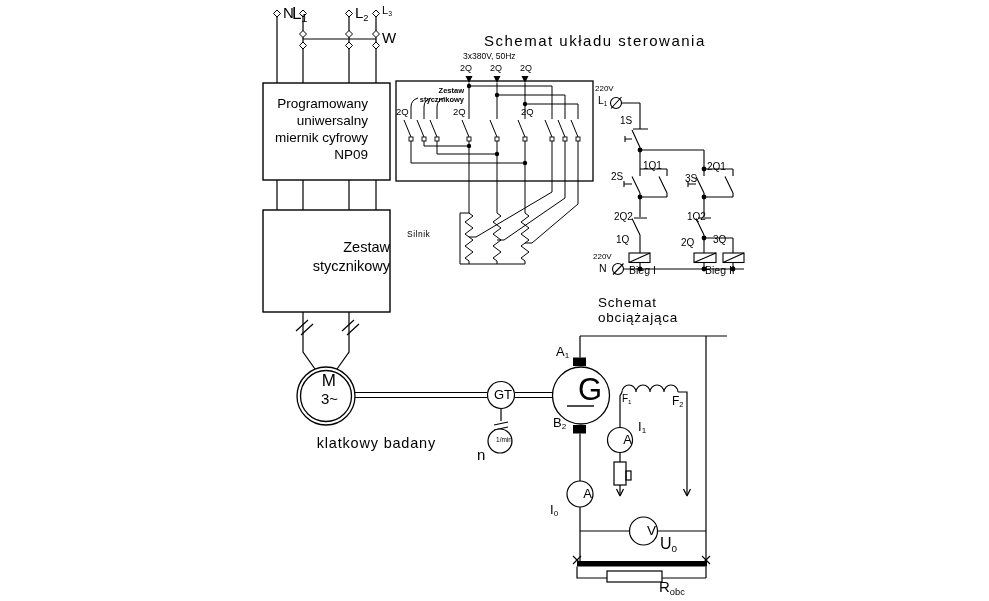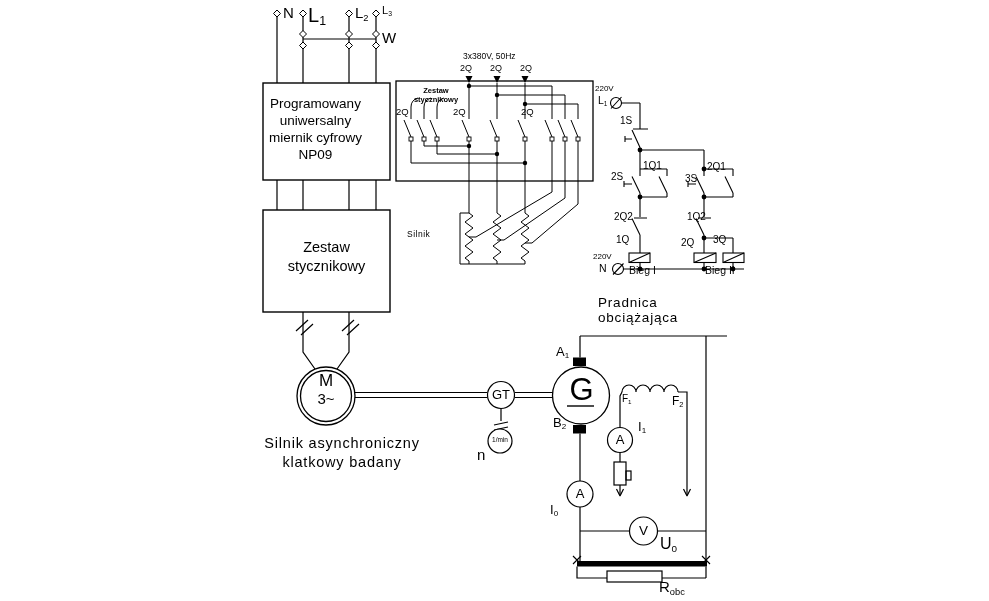--- a/index.html
+++ b/index.html
@@ -2,21 +2,21 @@
 <html><head>
 <meta charset="utf-8">
 <style>
   * { margin:0; padding:0; box-sizing:border-box; }
   body { background:#fff; }
   #root { position:relative; width:989px; height:601px; background:#ffffff; overflow:hidden;
           font-family:"Liberation Sans", sans-serif; color:#000; }
   svg { position:absolute; left:0; top:0; }
   .lbl { position:absolute; white-space:nowrap; color:#000; line-height:1.05; }
   .sub { font-size:0.62em; vertical-align:-0.28em; }
-  .ctr { text-align:center; }
+  .ctr { text-align:right; }
   .cad { letter-spacing:1px; }
   .blk span { display:block; }
 </style>
 </head>
 <body>
 
 <div id="root">
 
 <svg width="989" height="601" viewBox="0 0 989 601">
 
@@ -184,37 +184,38 @@
         <circle cx="640" cy="269" r="2.4"></circle>
     <circle cx="704" cy="169" r="2.4"></circle>
         <circle cx="704" cy="197" r="2.4"></circle>
         <circle cx="704" cy="238" r="2.4"></circle>
     <circle cx="704" cy="269" r="2.4"></circle>
         <circle cx="733" cy="269" r="2.4"></circle>
   </g>
 </svg>
 
 <span class="lbl" style="left:283px;top:5px;font-size:15px">N</span>
-<span class="lbl" style="left:308px;top:5px;font-size:20px"><span>L</span><span class="sub">1</span></span>
+<span class="lbl" style="left:292px;top:5px;font-size:17px"><span>L</span><span class="sub">1</span></span>
 <span class="lbl" style="left:355px;top:5px;font-size:15px"><span>L</span><span class="sub">2</span></span>
 <span class="lbl" style="left:382px;top:5px;font-size:11px"><span>L</span><span class="sub">3</span></span>
 <span class="lbl" style="left:382px;top:30px;font-size:15px">W</span>
 
 <div class="lbl ctr blk" style="left:263px;top:95px;width:105px;font-size:13.5px;line-height:17px">
   <span>Programowany</span>
   <span>uniwersalny</span>
   <span>miernik cyfrowy</span>
   <span>NP09</span>
 </div>
 
 <div class="lbl ctr blk" style="left:263px;top:238px;width:127px;font-size:14.5px;line-height:19px">
   <span>Zestaw</span>
   <span>stycznikowy</span>
 </div>
 
+<span class="lbl cad" style="left:484px;top:33px;font-size:15px;letter-spacing:1.5px">Schemat układu sterowania</span>
 <span class="lbl" style="left:463px;top:52px;font-size:8.5px">3x380V, 50Hz</span>
 <span class="lbl" style="left:460px;top:64px;font-size:9px">2Q</span>
 <span class="lbl" style="left:490px;top:64px;font-size:9px">2Q</span>
 <span class="lbl" style="left:520px;top:64px;font-size:9px">2Q</span>
 
 <div class="lbl ctr blk" style="left:408px;top:86px;width:56px;font-size:7.5px;line-height:9px;font-weight:600">
   <span>Zestaw</span>
   <span>stycznikowy</span>
 </div>
 <span class="lbl" style="left:396px;top:107px;font-size:9.5px">2Q</span>
@@ -235,31 +236,30 @@
 <span class="lbl" style="left:681px;top:238px;font-size:10px">2Q</span>
 <span class="lbl" style="left:713px;top:235px;font-size:10px">3Q</span>
 <span class="lbl" style="left:593px;top:253px;font-size:8px">220V</span>
 <span class="lbl" style="left:599px;top:263px;font-size:10.5px">N</span>
 <span class="lbl" style="left:629px;top:265px;font-size:10.5px">Bieg I</span>
 <span class="lbl" style="left:705px;top:265px;font-size:10.5px">Bieg II</span>
 
 <span class="lbl ctr" style="left:316px;top:372px;width:20px;font-size:17px">M</span>
 <span class="lbl ctr" style="left:314px;top:391px;width:24px;font-size:15px">3~</span>
 <div class="lbl ctr blk cad" style="left:248px;top:434px;width:188px;font-size:14.5px;line-height:19px;letter-spacing:0.8px">
-  <span>Silnik asynchroniczny</span>
   <span>klatkowy badany</span>
 </div>
 
 <span class="lbl ctr" style="left:490px;top:388px;width:22px;font-size:13px">GT</span>
 <span class="lbl ctr" style="left:488px;top:437px;width:24px;font-size:6.5px">1/min</span>
 <span class="lbl" style="left:477px;top:447px;font-size:15px">n</span>
 
 <span class="lbl ctr" style="left:561px;top:374px;width:41px;font-size:31px">G</span>
 <div class="lbl blk cad" style="left:598px;top:296px;font-size:13.5px;line-height:14.5px;letter-spacing:0.8px">
-  <span>Pradnica</span>
+  <span>Schemat</span>
   <span>obciążająca</span>
 </div>
 <span class="lbl" style="left:556px;top:345px;font-size:13px"><span>A</span><span class="sub">1</span></span>
 <span class="lbl" style="left:553px;top:416px;font-size:13px"><span>B</span><span class="sub">2</span></span>
 <span class="lbl" style="left:622px;top:394px;font-size:10px"><span>F</span><span class="sub">1</span></span>
 <span class="lbl" style="left:672px;top:395px;font-size:12px"><span>F</span><span class="sub">2</span></span>
 
 <span class="lbl ctr" style="left:608px;top:433px;width:24px;font-size:13px">A</span>
 <span class="lbl" style="left:638px;top:420px;font-size:13px"><span>I</span><span class="sub">1</span></span>
 <span class="lbl ctr" style="left:568px;top:487px;width:24px;font-size:13px">A</span>

